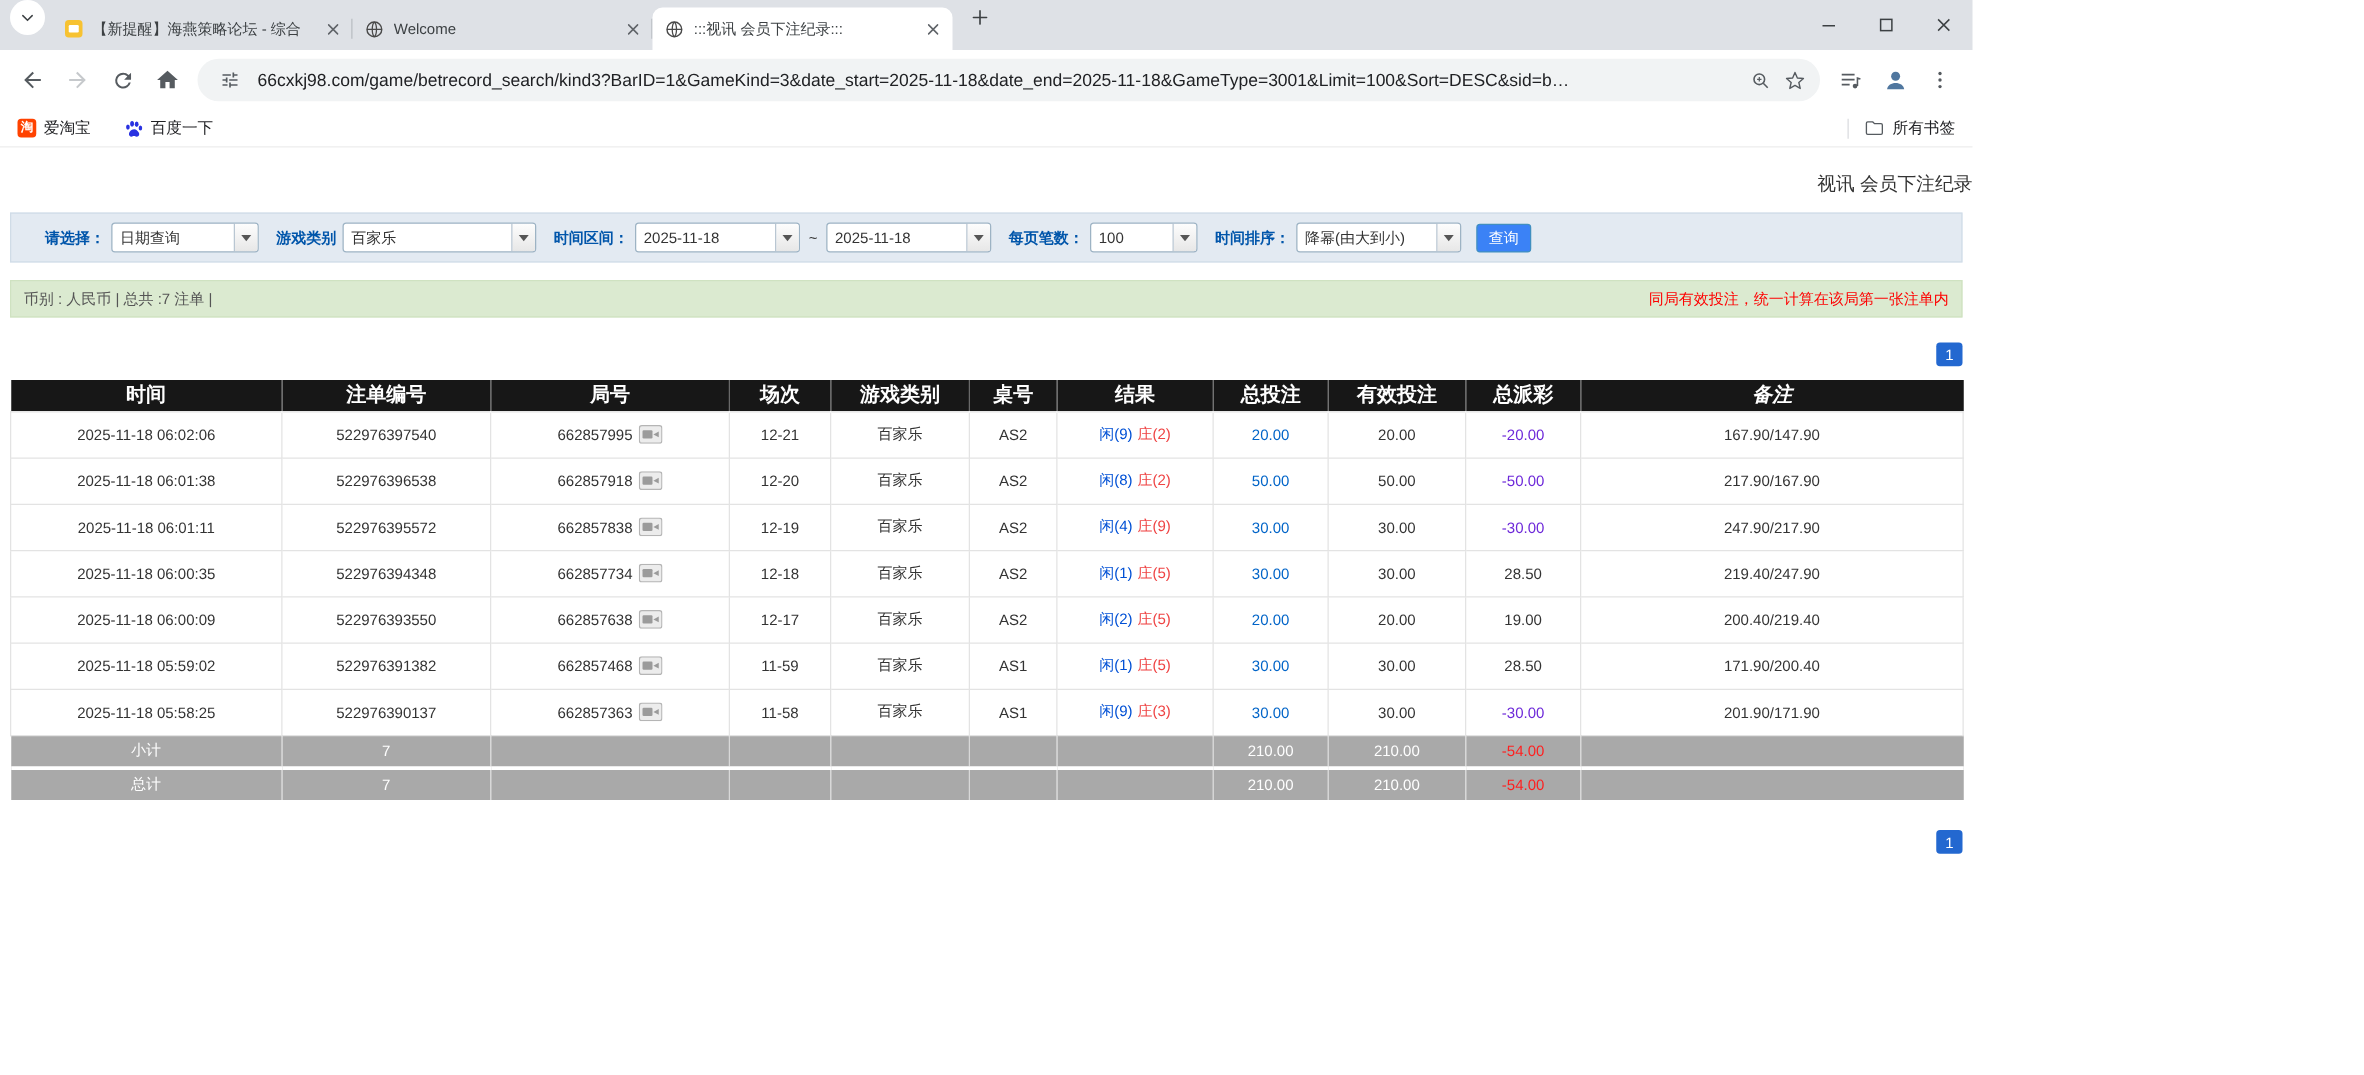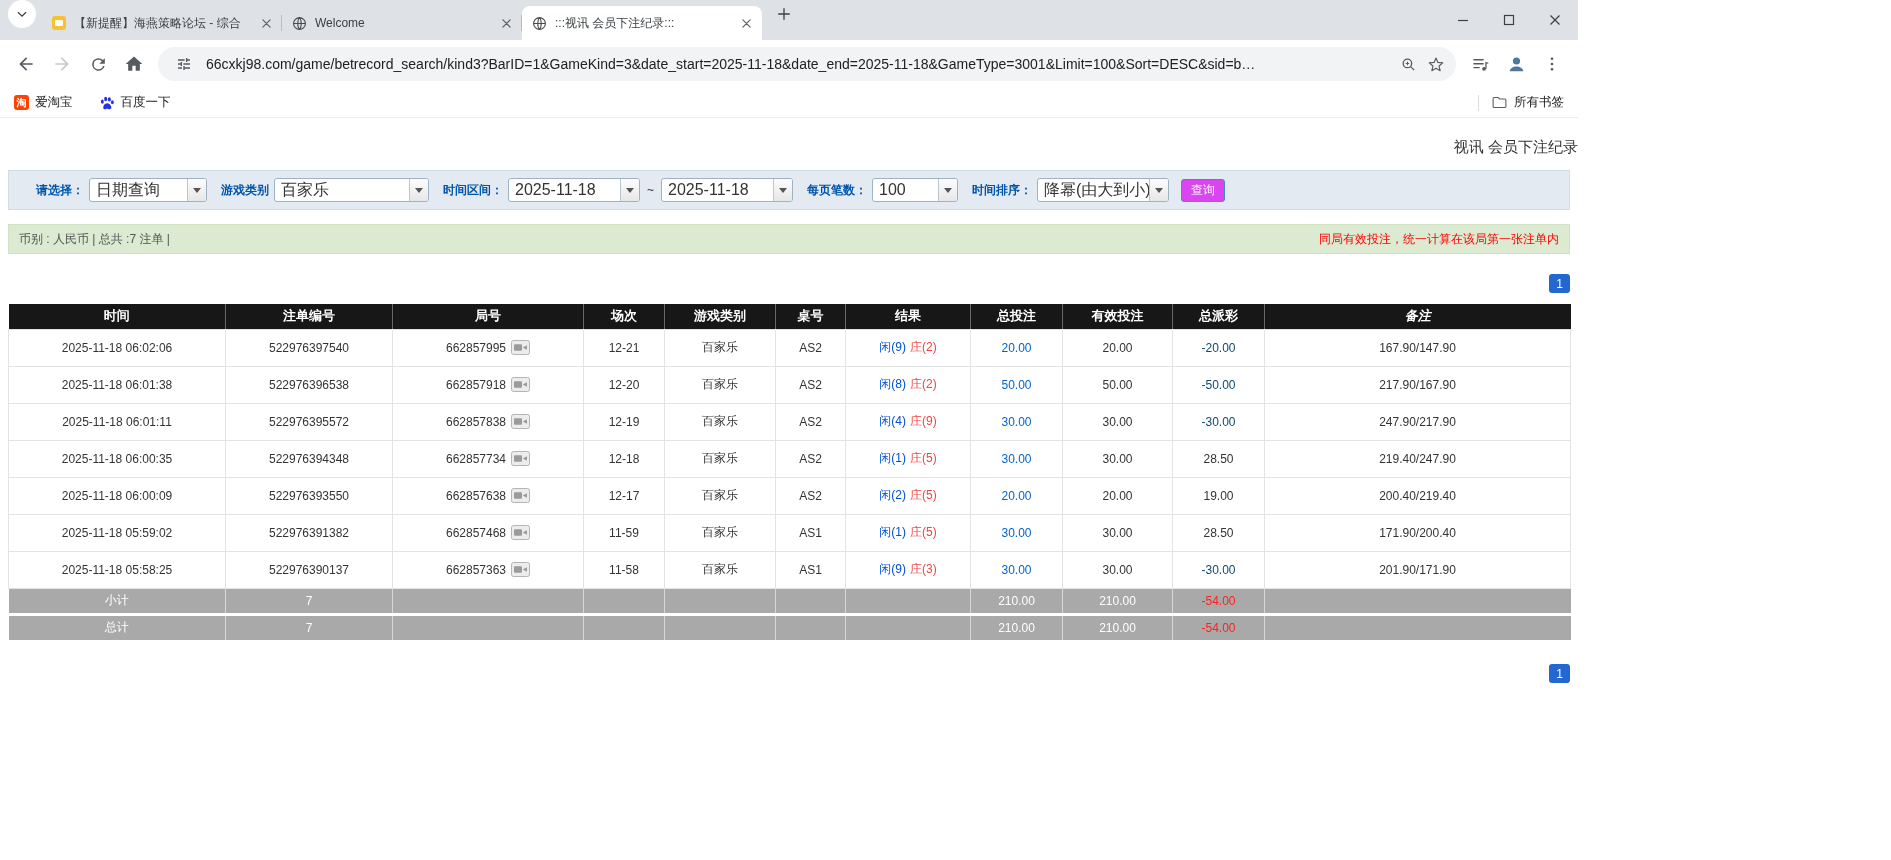--- a/index.html
+++ b/index.html
@@ -40,44 +40,44 @@
   .bm-right { margin-left:auto; display:flex; align-items:center; cursor:pointer; }
   .bm-divider { width:1px; height:16px; background:#dadce0; margin-right:12px; }
   .bm-folder-label { font-size:12.5px; color:#202124; margin-left:6px; }
 
   
   .page-title { font-size:15px; font-weight:500; color:#333; margin:20px 0 0 18px;text-align:right; }
   .filter-bar { margin:13px 8px 0; height:40px; background:#e3eaf2; border:1px solid #d0dce7; display:flex; align-items:center; padding:0 12px; font-size:12px; }
   .flabel { color:#0055aa; font-weight:bold; margin:0 5px 0 14px; white-space:nowrap; }
   .flabel.first { margin-left:15px; }
   .combo { display:inline-flex; align-items:center; height:24px; background:#fff; border:1px solid #9db3c4; border-radius:3px; overflow:hidden; flex:none; cursor:pointer; }
-  .combo-text { flex:1; padding:0 6px; font-size:16px; color:#333; white-space:nowrap; overflow:hidden; }
+  .combo-text { flex:1; padding:0 6px; font-size:12px; color:#333; white-space:nowrap; overflow:hidden; }
   .combo-btn { width:19px; align-self:stretch; border-left:1px solid #b9c6d2; background:linear-gradient(#fdfdfd,#e7e7e7); display:flex; align-items:center; justify-content:center; flex:none; }
   .arr { width:0; height:0; border-left:4px solid transparent; border-right:4px solid transparent; border-top:5px solid #555; }
   .tilde { margin:0 7px; color:#333; }
-  .query-btn { margin-left:12px; height:23px; padding:0 9px; background:#d946ef; border:1px solid #418fc0; border-radius:3px; color:#fff; font-size:12px; font-family:inherit; cursor:pointer; }
+  .query-btn { margin-left:12px; height:23px; padding:0 9px; background:#3b82f6; border:1px solid #418fc0; border-radius:3px; color:#fff; font-size:12px; font-family:inherit; cursor:pointer; }
 
   .summary-bar { margin:14px 8px 0; height:30px; background:#dbead0; border:1px solid #cfe2c1; display:flex; align-items:center; justify-content:space-between; padding:0 10px; font-size:12px; color:#555; }
   .summary-right { color:#fe0000; }
 
   .pager-row { margin:20px 8px 0; display:flex; justify-content:flex-end; }
   .pager-row.bottom { margin-top:24px; }
   .pager-btn { min-width:21px; height:19px; padding:0 5px; background:#2368d0; border:none; border-radius:3px; color:#fff; font-size:12px; display:flex; align-items:center; justify-content:center; cursor:pointer; font-family:inherit; }
 
   
   .bet-table { width:1562px; margin:11px 8px 0; border-collapse:collapse; table-layout:fixed; font-size:12px; color:#333; }
-  .bet-table th { background:#171717; color:#fff; height:25px; font-weight:bold; text-align:center; border-right:1px solid rgba(255,255,255,.35); font-size:13px; }
+  .bet-table th { background:#171717; color:#fff; height:25px; font-weight:bold; text-align:center; border-right:1px solid rgba(255,255,255,.35); font-size:16px; }
   .bet-table th:last-child { border-right:none;font-style:italic; }
   .bet-table tbody.data td { height:37px; text-align:center; border:1px solid #e3e3e3; background:#fff; }
   .round-wrap { display:inline-flex; align-items:center; gap:5px; }
   .cam { display:inline-flex; }
   .blue { color:#0064c8; }
   .player { color:#0050d5; margin-right:4px; }
   .banker { color:#ef4444; }
-  .neg { color:#0c4a6e; }
+  .neg { color:#6d28d9; }
   tbody.foot td { background:#a9a9a9; color:#fff; height:26px; text-align:center; border-right:1px solid rgba(255,255,255,.55); }
   tbody.foot td:last-child { border-right:none; }
   tbody.foot tr.grand td { border-top:3px solid #fff; }
   tbody.foot td.neg { color:#ff1f1f; }
 </style>
 </head>
 <body>
 
 <div class="screen">
 <div class="browser">

